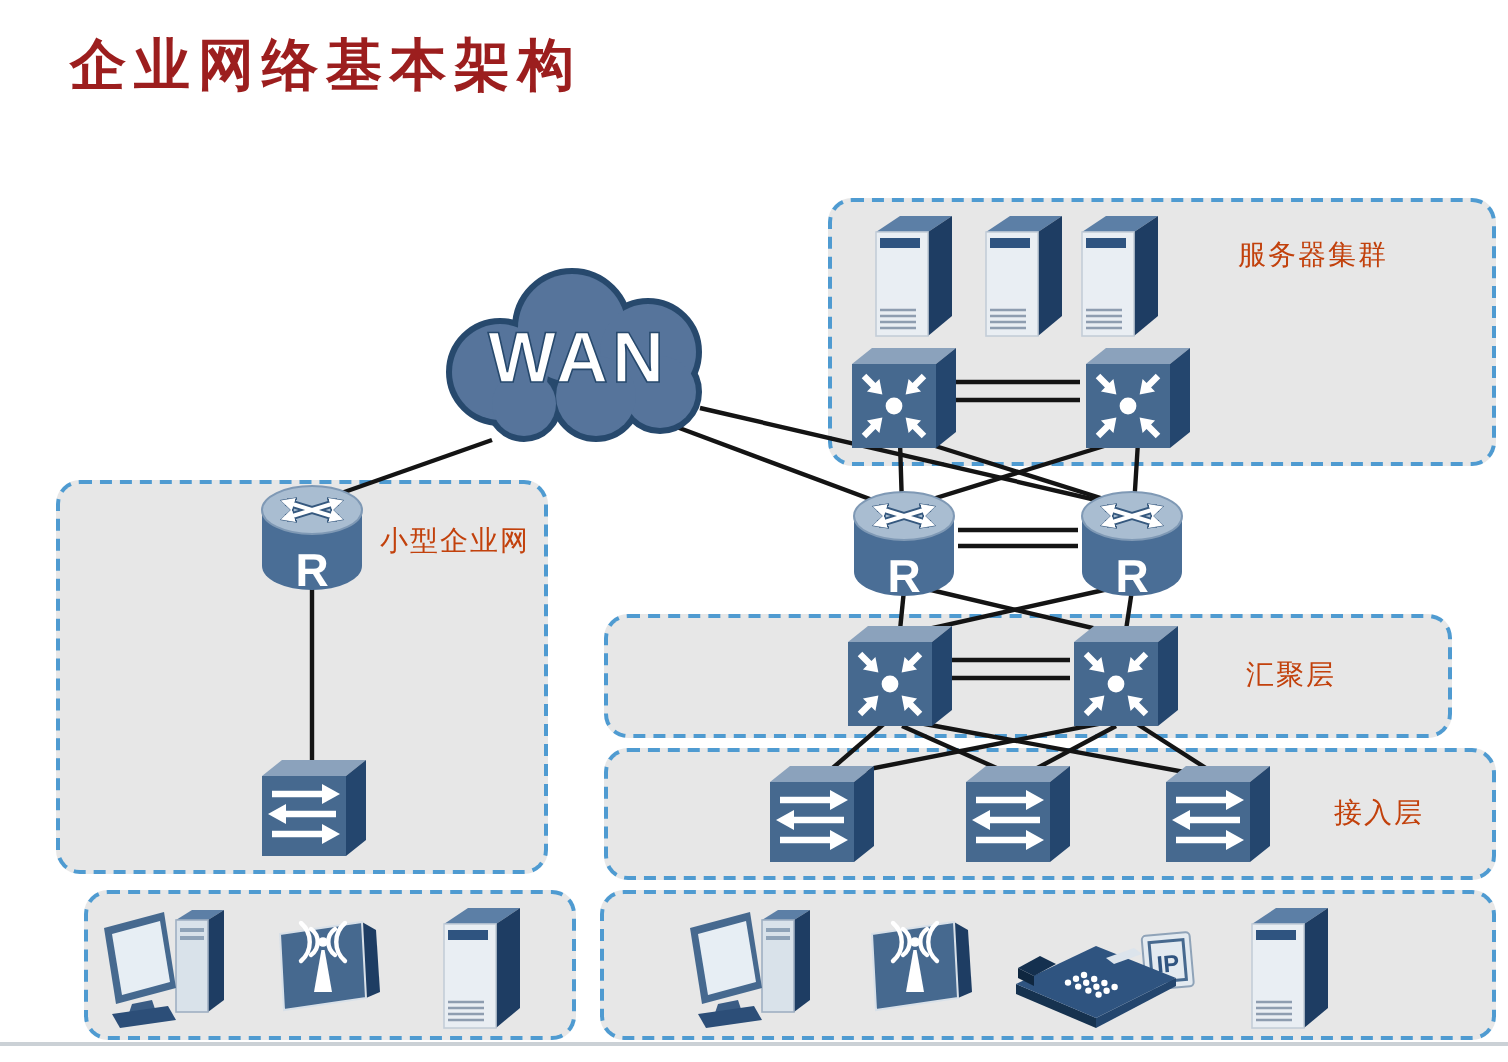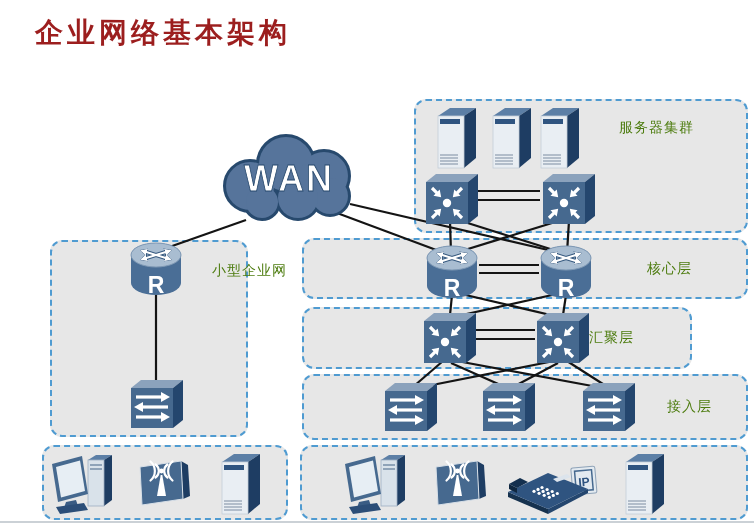--- a/index.html
+++ b/index.html
@@ -1,21 +1,21 @@
 <!DOCTYPE html>
 <html><head>
 <meta charset="utf-8">
 <style>
   html,body{margin:0;padding:0;background:#fff;}
   .stage{position:relative;width:754px;height:531px;background:#ffffff;overflow:hidden;
          font-family:"Liberation Sans","DejaVu Sans",sans-serif;}
   .title{position:absolute;left:35px;top:14px;margin:0;font-size:28px;font-weight:bold;
          color:#9C1E1E;letter-spacing:4px;white-space:nowrap;text-align:center;}
   .zone{position:absolute;background:#E7E7E7;border:2px dashed #4F9BD1;border-radius:12px;box-sizing:border-box;}
-  .zone-label{position:absolute;font-size:14px;color:#4d7c0f;letter-spacing:1px;white-space:nowrap;}
+  .zone-label{position:absolute;font-size:14px;color:#c2410c;letter-spacing:1px;white-space:nowrap;}
   .vcenter{top:50%;transform:translateY(-50%);}
   .wires{position:absolute;left:0;top:0;pointer-events:none;}
   .dev{position:absolute;}
   .dev svg{display:block;}
   svg text{font-family:"Liberation Sans","DejaVu Sans",sans-serif;}
   .bottom-rule{position:absolute;left:0;top:521px;width:754px;height:0;border-top:2px solid #CBD1D6;}
 </style>
 </head>
 <body>
 
@@ -141,27 +141,24 @@
   </defs>
 </svg>
 
 <div class="stage">
 
   <h1 class="title">企业网络基本架构</h1>
 
   <div class="zone" style="left:414px;top:99px;width:334px;height:134px">
     <span class="zone-label" style="right:52px;top:18px">服务器集群</span>
   </div>
-  <div class="zone" style="left:50px;top:240px;width:198px;height:197px">
+  <div class="zone" style="left:28px;top:240px;width:246px;height:197px">
     <span class="zone-label" style="left:160px;top:20px">小型企业网</span>
   </div>
-  <div class="zone" style="left:302px;top:238px;width:446px;height:61px">
-    <span class="zone-label vcenter" style="right:54px">核心层</span>
-  </div>
-  <div class="zone" style="left:302px;top:307px;width:390px;height:62px">
+  <div class="zone" style="left:302px;top:307px;width:424px;height:62px">
     <span class="zone-label vcenter" style="right:56px">汇聚层</span>
   </div>
   <div class="zone" style="left:302px;top:374px;width:446px;height:66px">
     <span class="zone-label vcenter" style="right:34px">接入层</span>
   </div>
   <div class="zone" style="left:42px;top:445px;width:246px;height:75px"></div>
   <div class="zone" style="left:300px;top:445px;width:448px;height:75px"></div>
 
   <svg class="wires" width="754" height="531">
     <g stroke="#141414" stroke-width="2.2">

